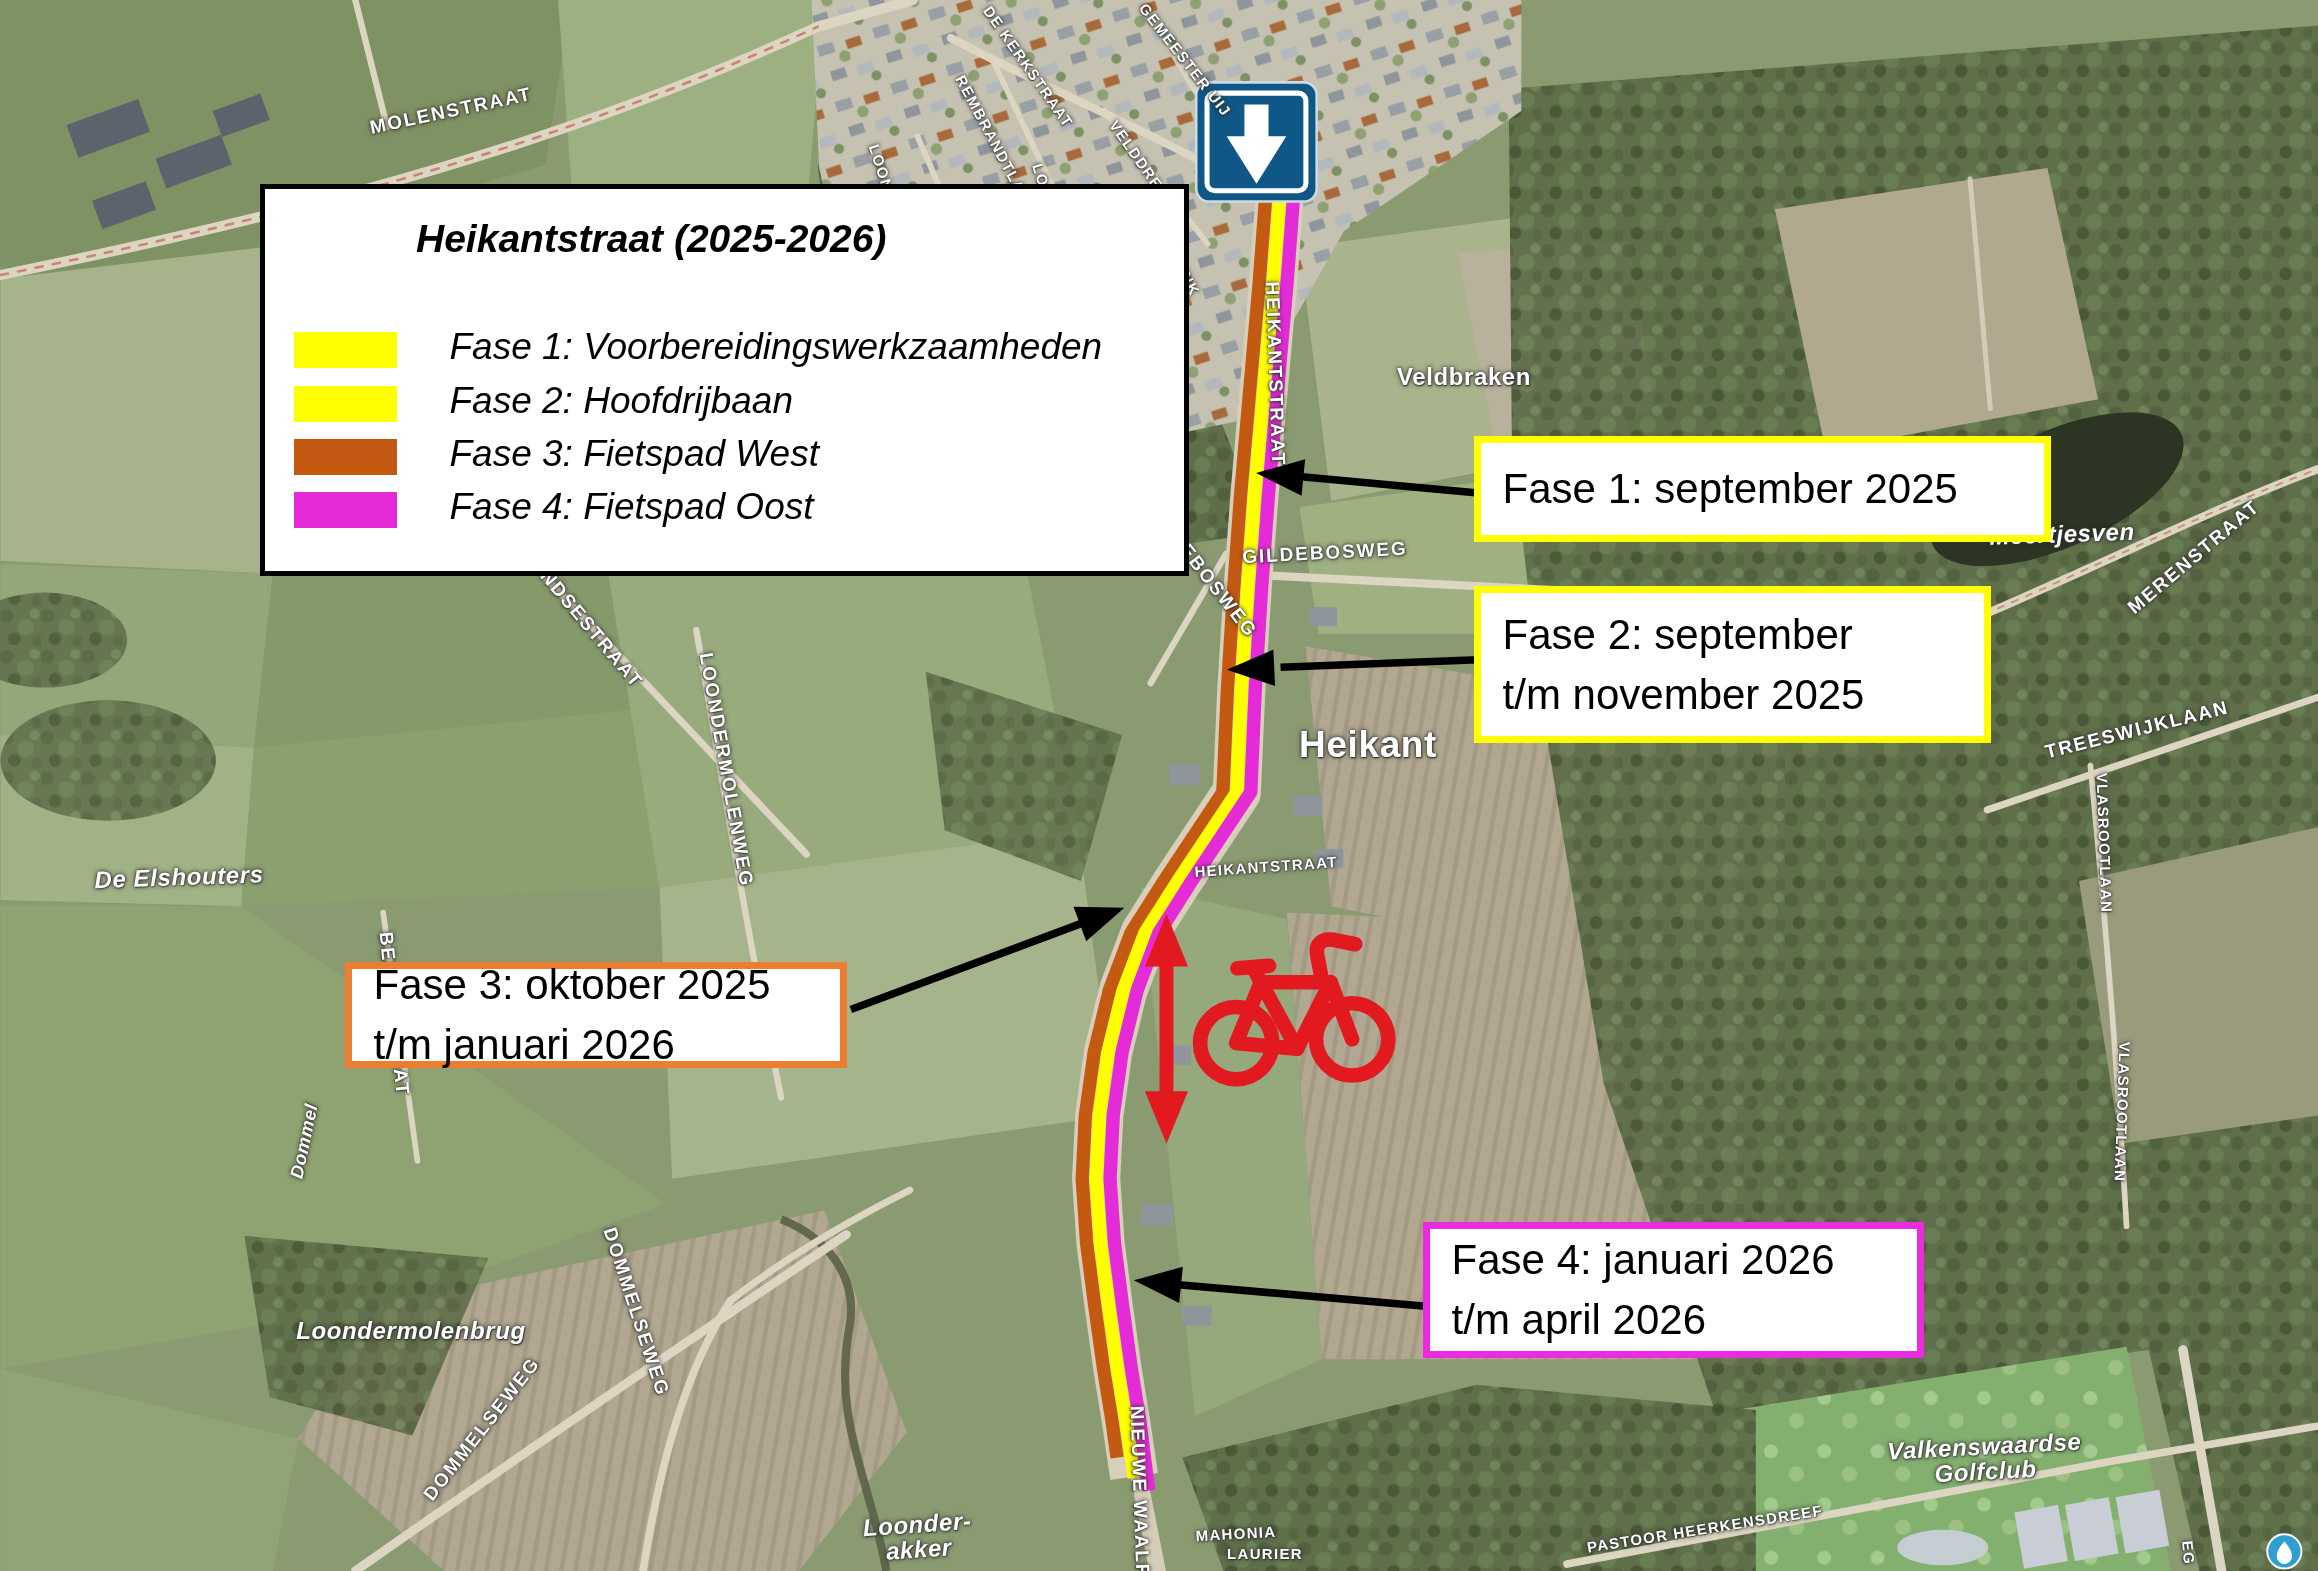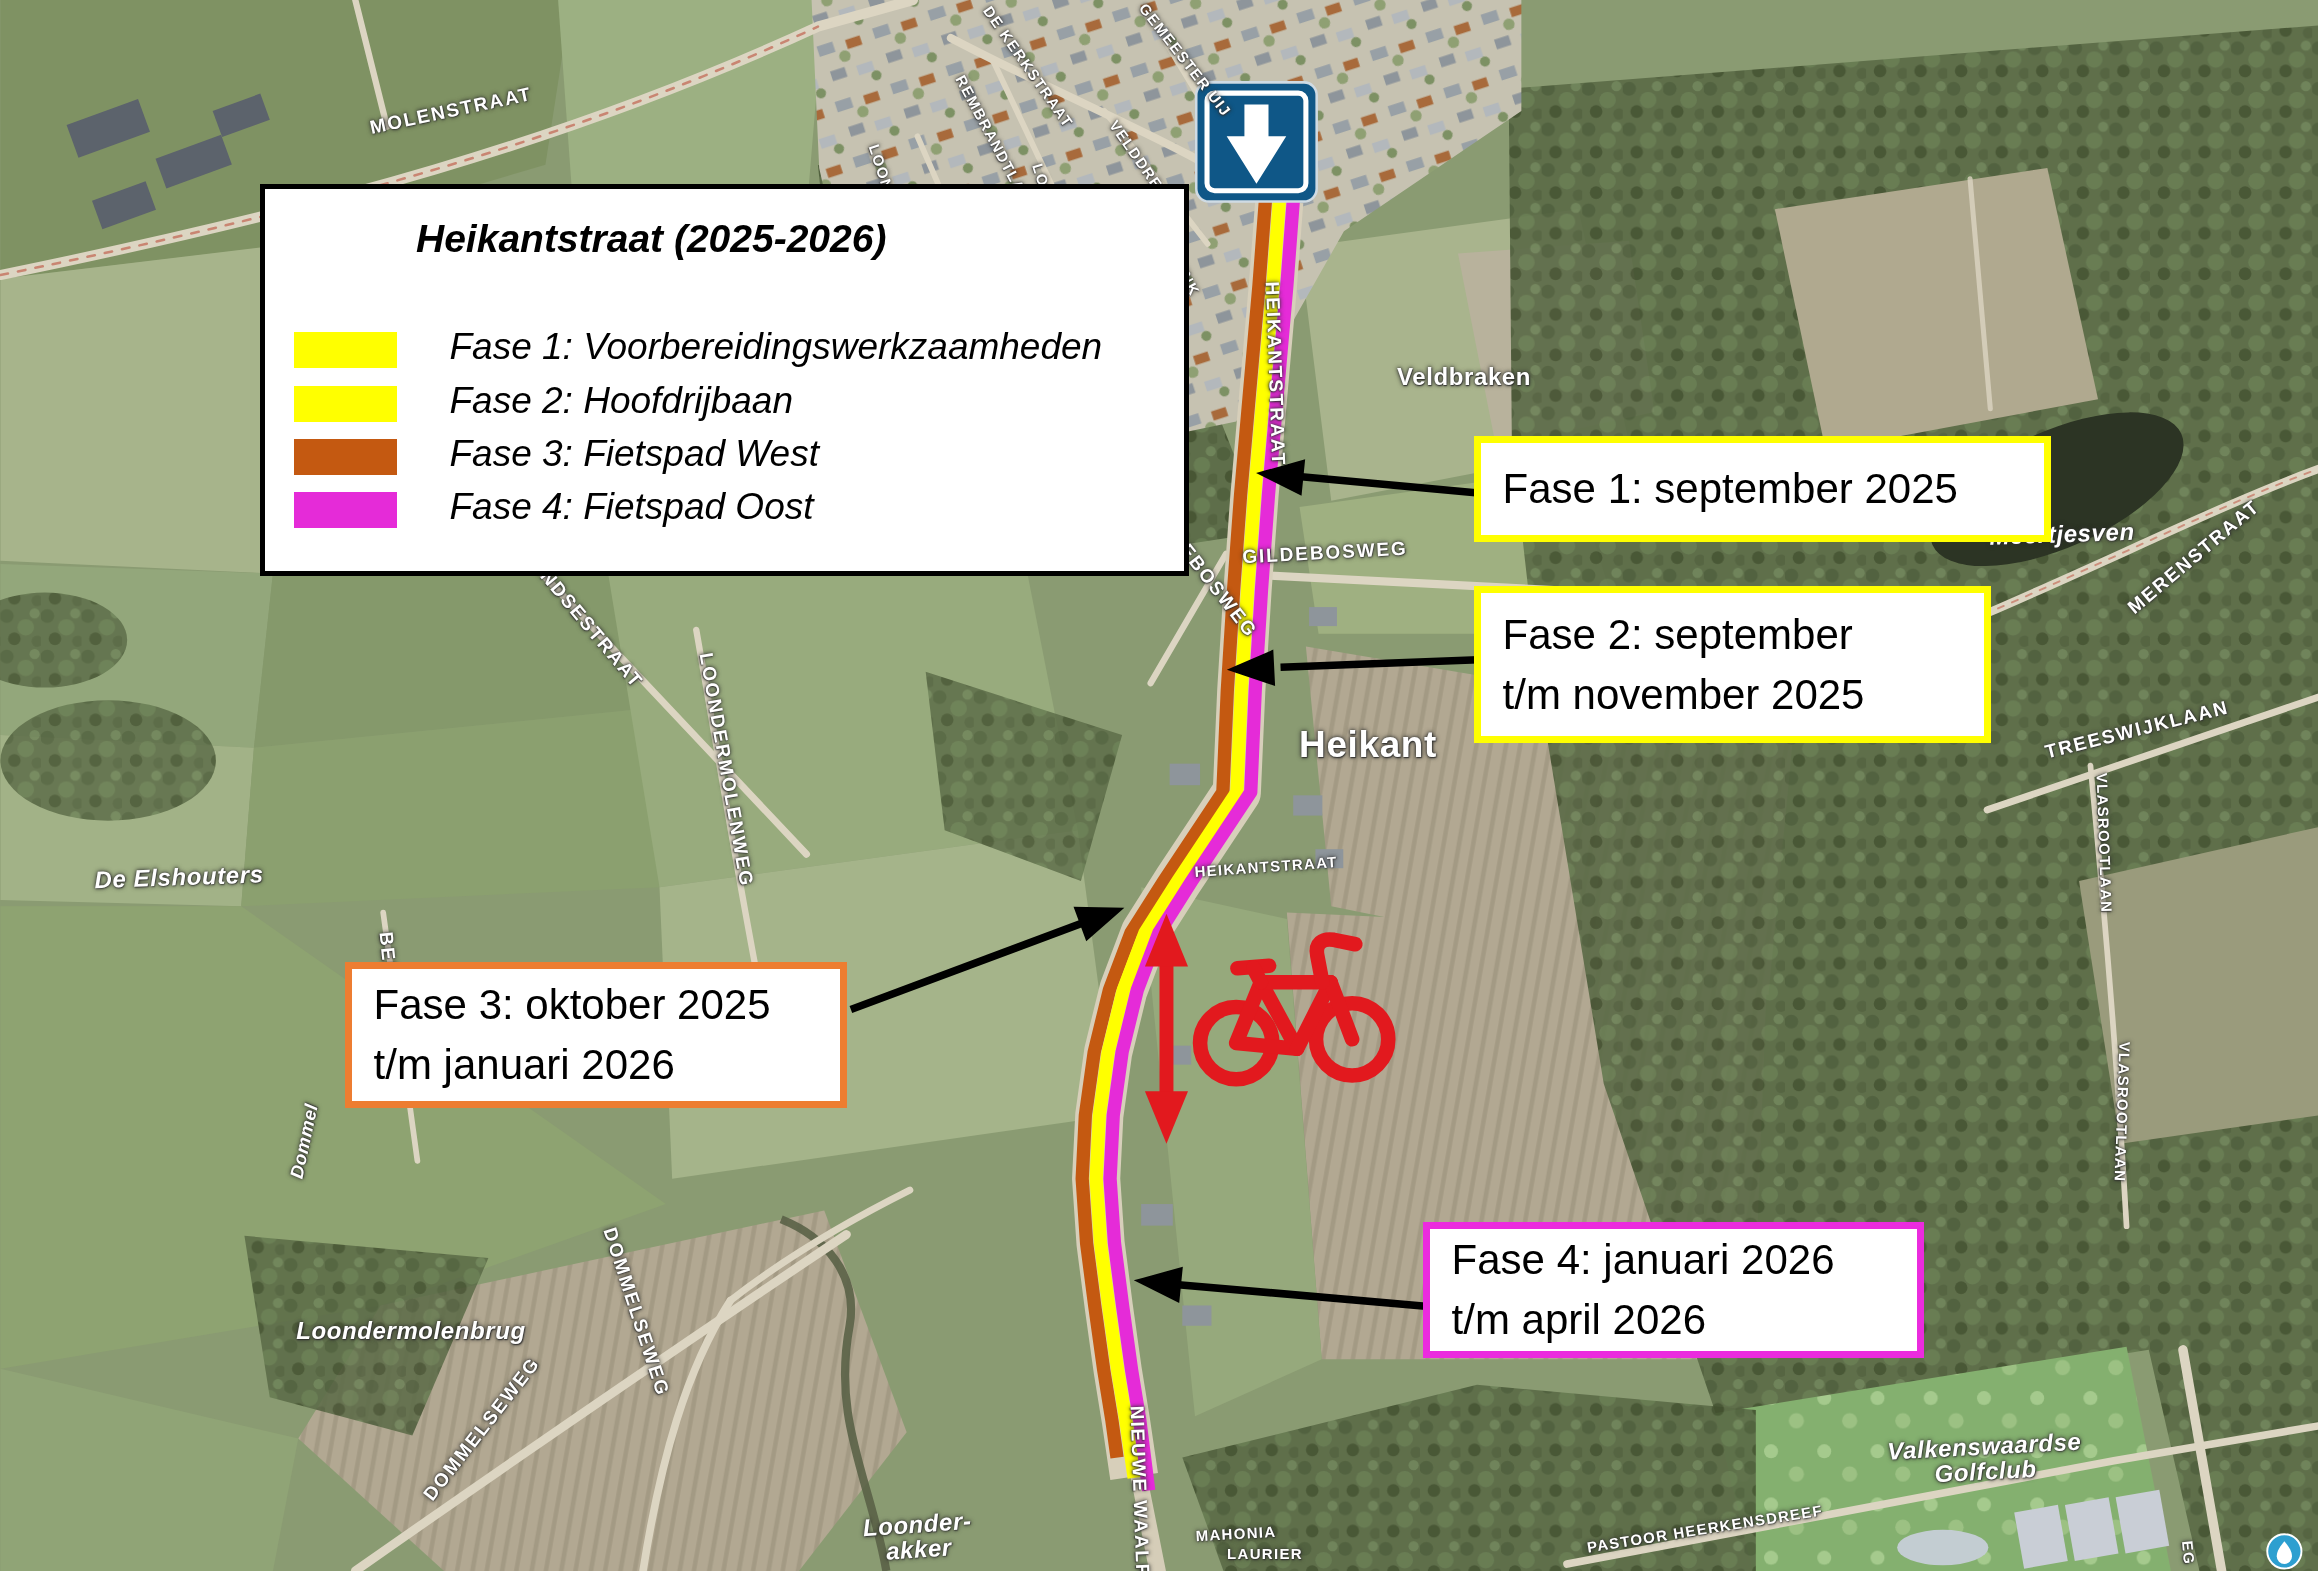--- a/index.html
+++ b/index.html
@@ -26,21 +26,21 @@
   .legend-row{position:absolute;left:29px;display:flex;align-items:flex-end;height:38px;gap:36px;}
   .swatch{width:103px;height:36px;margin-right:16.5px;flex:0 0 auto;}
   .legend-label{font-size:37px;color:#000;white-space:nowrap;}
 
   
   .callout{position:absolute;background:#fff;border:7.6px solid #ff0;box-sizing:border-box;color:#000;
            display:flex;flex-direction:column;justify-content:center;padding:2.5px 21.6px;
            font-size:42px;line-height:1.42;white-space:nowrap;}
   #co-fase1{left:1474px;top:436px;width:577px;height:106px;}
   #co-fase2{left:1474px;top:586px;width:517px;height:157px;}
-  #co-fase3{left:345px;top:962px;width:502px;height:146px;}
+  #co-fase3{left:345px;top:962px;width:502px;height:106px;}
   #co-fase4{left:1423px;top:1222px;width:501px;height:136px;}
 </style>
 </head>
 <body>
 
 <div id="screen" style="--route-west: #C45911; --route-center: #FFFF00; --route-east: #E52BD8; --red: #E2191E; --sign-blue: #0F5787; --poi-blue: #2D9FD0;">
 
   <svg id="map" width="2319" height="1571" viewBox="0 0 3658 2479">
     <defs>
       <pattern id="forest" width="64" height="64" patternUnits="userSpaceOnUse">

